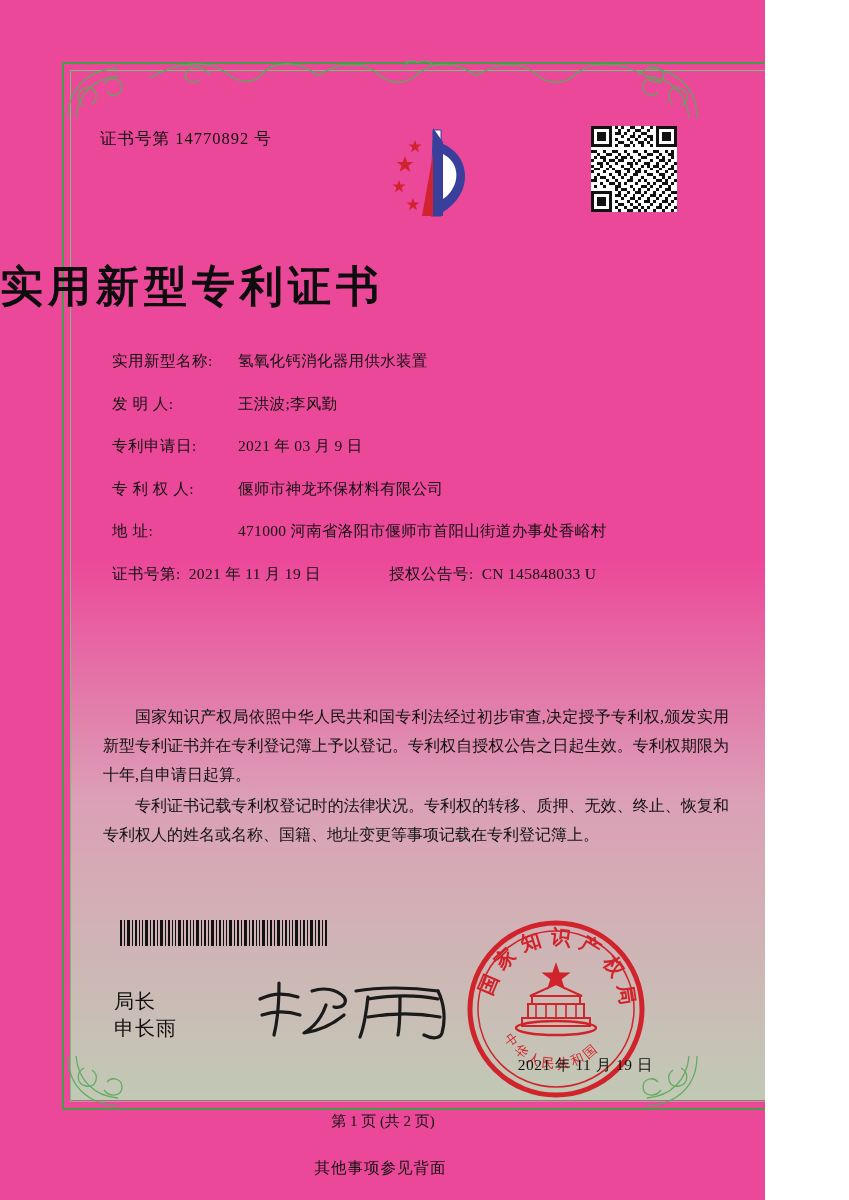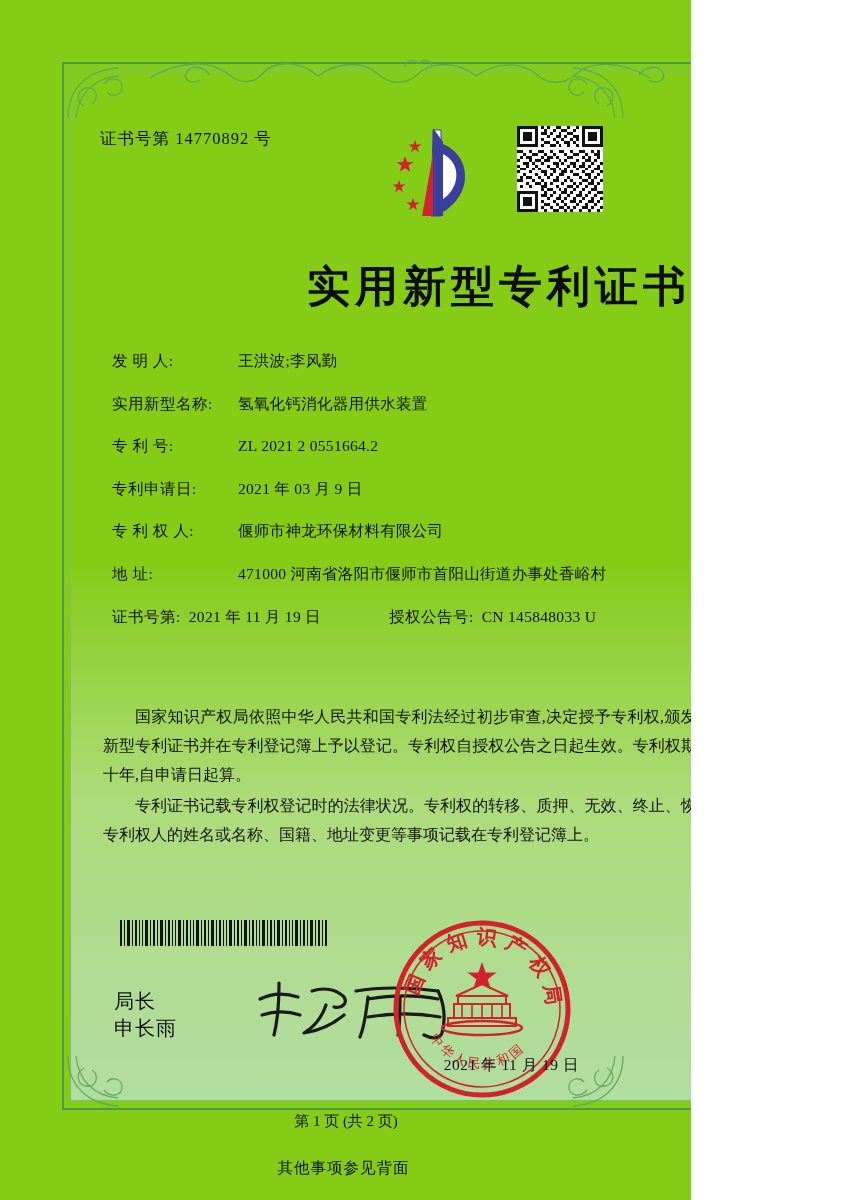--- a/index.html
+++ b/index.html
@@ -5,23 +5,23 @@
   html, body {
     margin: 0;
     padding: 0;
     background: #ffffff;
   }
   body {
     font-family: "Liberation Serif", "DejaVu Serif", serif;
   }
   .page {
     position: relative;
-    width: 691px;
+    width: 765px;
     height: 1200px;
-    background: #84cc16;
+    background: #ec4899;
     overflow: hidden;
   }
   
   .frame-outer {
     position: absolute;
     left: 62px;
     top: 62px;
     width: 725px;
     height: 1048px;
     border: 2px solid #4a9a4a;
@@ -94,21 +94,21 @@
     width: 86px;
     height: 86px;
   }
   .qr svg { display:block; }
 
   .title {
     position: absolute;
     left: 0;
     right: 0;
     top: 258px;
-    text-align: right;
+    text-align: left;
     font-size: 43px;
     font-weight: bold;
     letter-spacing: 5px;
     color: #0d0d0d;
     font-family: "DejaVu Serif", "Liberation Serif", serif;
   }
 
   .fields {
     position: absolute;
     left: 112px;
@@ -507,30 +507,26 @@
           <rect x="24" y="28" width="1" height="1"></rect>
           <rect x="27" y="28" width="1" height="1"></rect>
       </g>
     </svg>
   </div>
 
   <div class="title">实用新型专利证书</div>
 
   <div class="fields">
     <div class="field wide">
-      <span class="lbl">发 明 人:</span>
-      <span class="val">王洪波;李风勤</span>
-    </div>
-    <div class="field wide">
       <span class="lbl">实用新型名称:</span>
       <span class="val">氢氧化钙消化器用供水装置</span>
     </div>
     <div class="field wide">
-      <span class="lbl">专 利 号:</span>
-      <span class="val">ZL 2021 2 0551664.2</span>
+      <span class="lbl">发 明 人:</span>
+      <span class="val">王洪波;李风勤</span>
     </div>
     <div class="field wide">
       <span class="lbl">专利申请日:</span>
       <span class="val">2021 年 03 月 9 日</span>
     </div>
     <div class="field wide">
       <span class="lbl">专 利 权 人:</span>
       <span class="val">偃师市神龙环保材料有限公司</span>
     </div>
     <div class="field wide">

